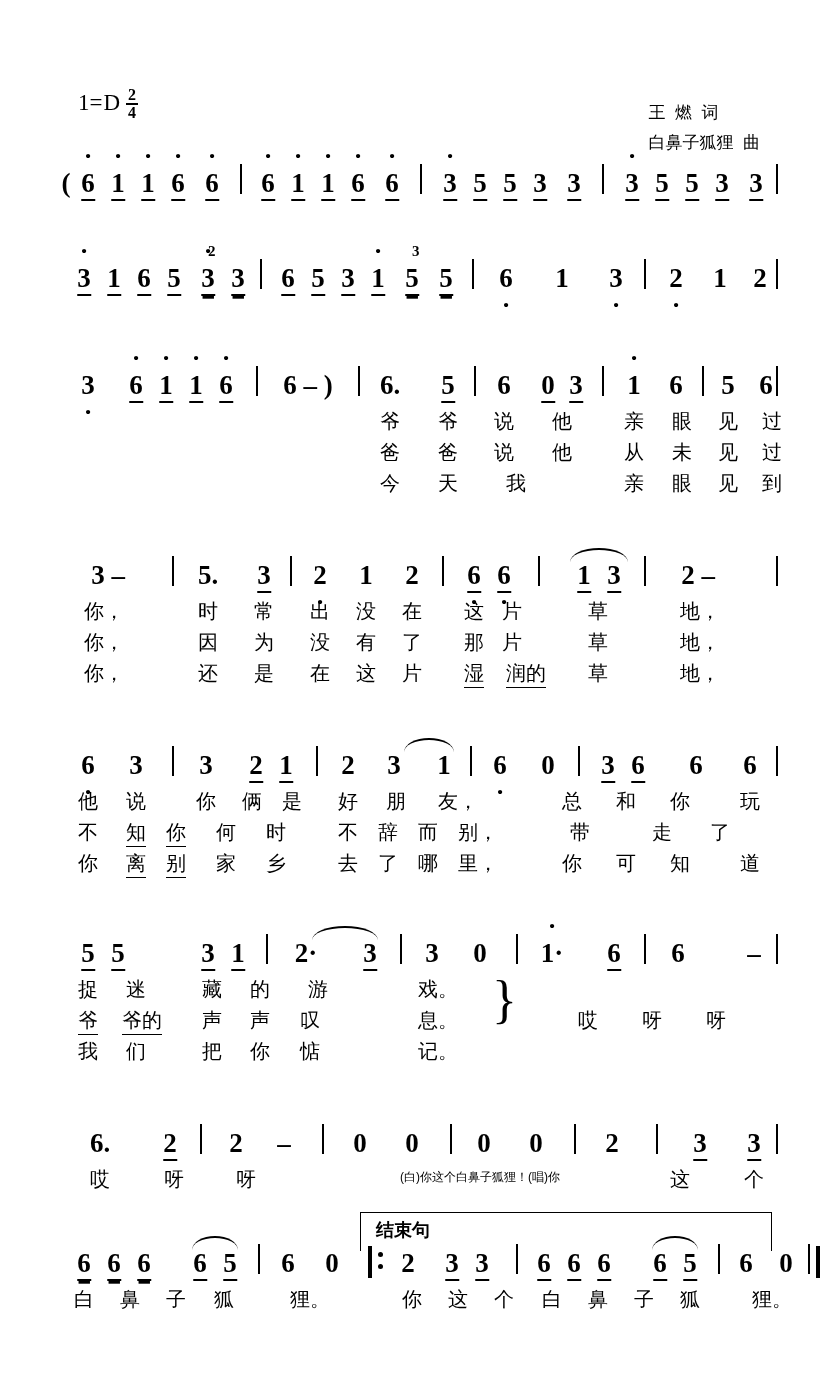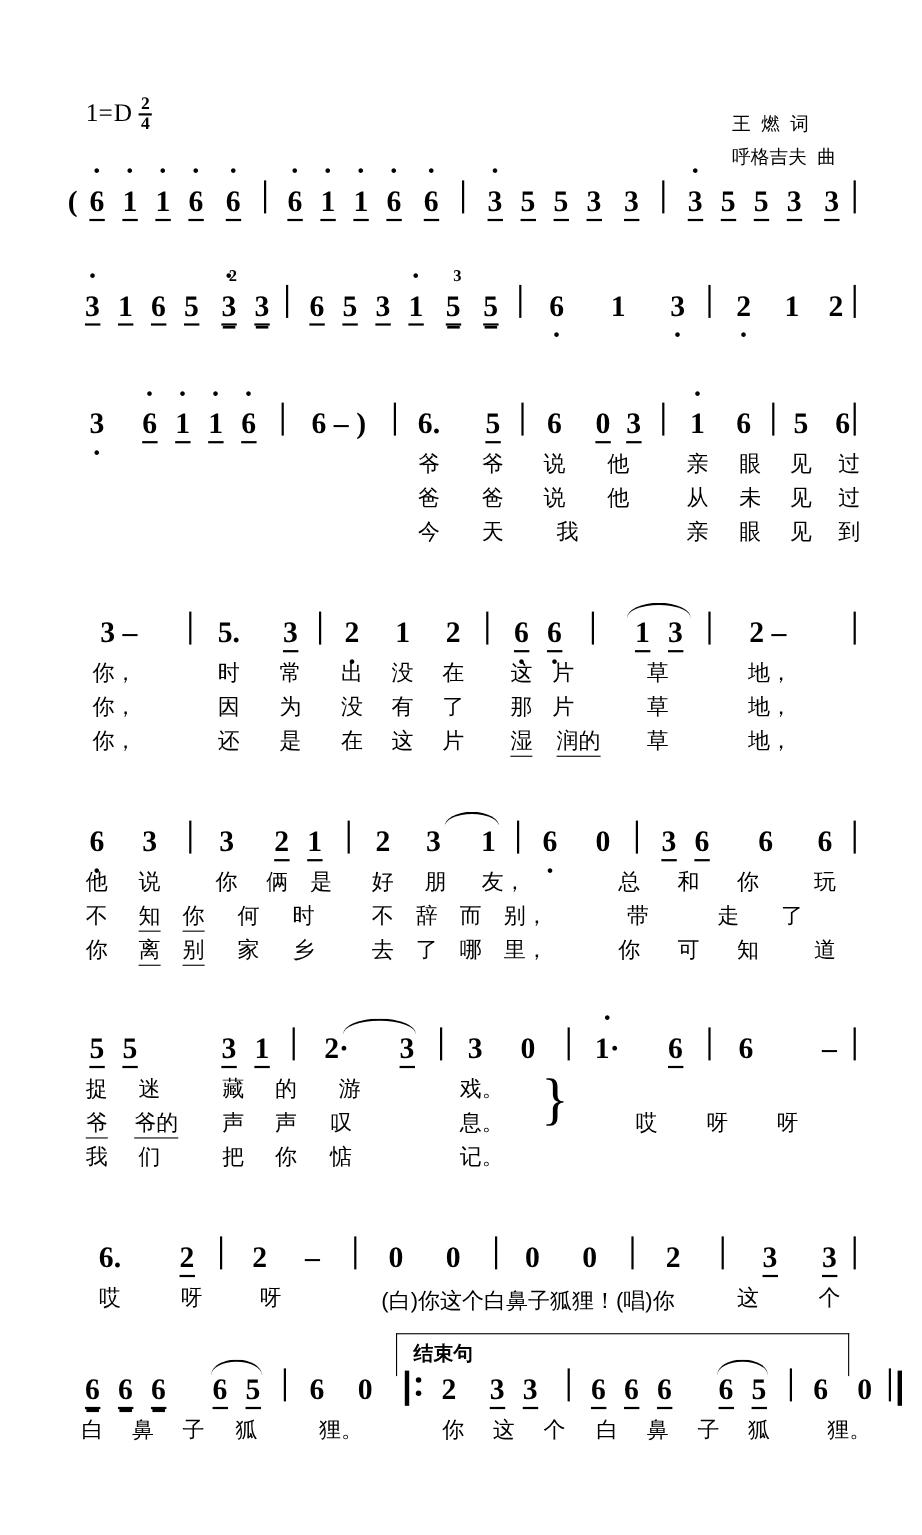--- a/index.html
+++ b/index.html
@@ -149,21 +149,21 @@
     white-space: nowrap;
   }
   .ly {
     position: absolute;
     top: 0;
     transform: translateX(-50%);
     text-align: center;
   }
   .ul { border-bottom: 1.6px solid #000; }
   .small {
-    font-size: 20px;
+    font-size: 12px;
   }
   .brace {
     position: absolute;
     font-size: 40px;
     font-family: "Liberation Serif", serif;
     line-height: 1;
   }
   .endbox {
     position: absolute;
     border: 1.8px solid #000;
@@ -206,21 +206,21 @@
     <span class="eq">1=</span>
       <span class="dkey">D</span>
     <span class="meter">
       <span class="num">2</span>
       <span class="den">4</span>
     </span>
   </div>
 
   <div class="credits">
     <div class="row">王  燃  词</div>
-    <div class="row">呼格吉夫  曲</div>
+    <div class="row">白鼻子狐狸  曲</div>
   </div>
 
   <div id="systems-root">
       <div class="system" style="top: 160px;">
         <div class="notes">
           <span class="n" style="left: 6px;"><span>(</span></span>
           <span class="n dot-above" style="left: 28px;"><span class="u1">6</span></span>
           <span class="n dot-above" style="left: 58px;"><span class="u1">1</span></span>
           <span class="n dot-above" style="left: 88px;"><span class="u1">1</span></span>
           <span class="n dot-above" style="left: 118px;"><span class="u1">6</span></span>

